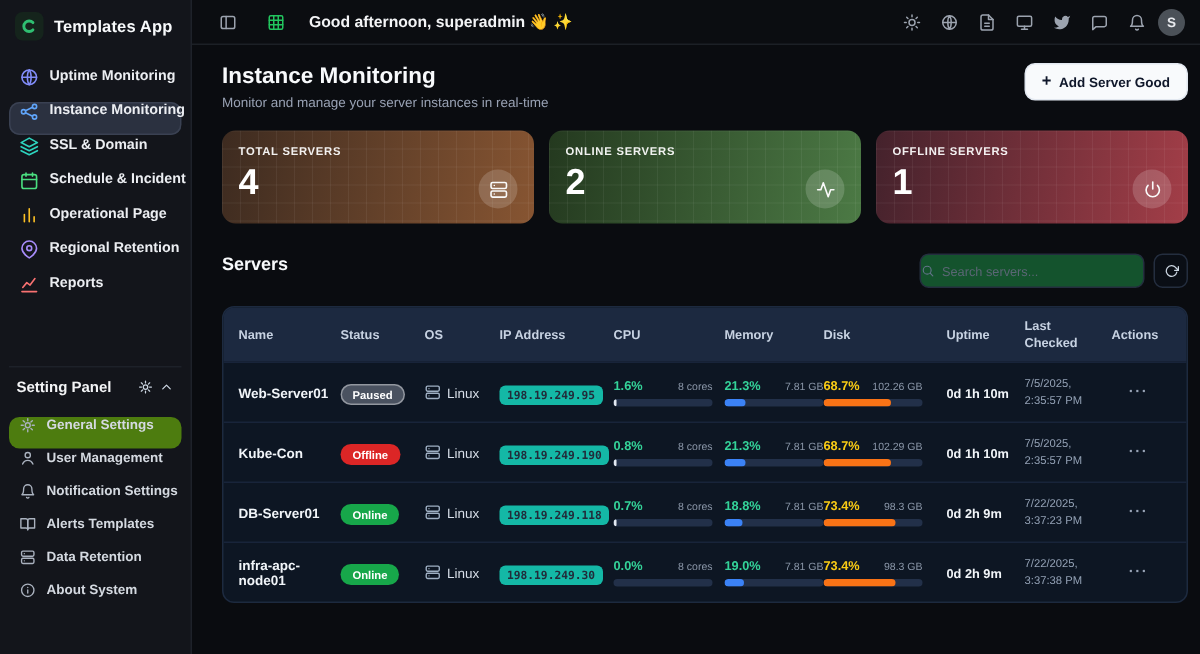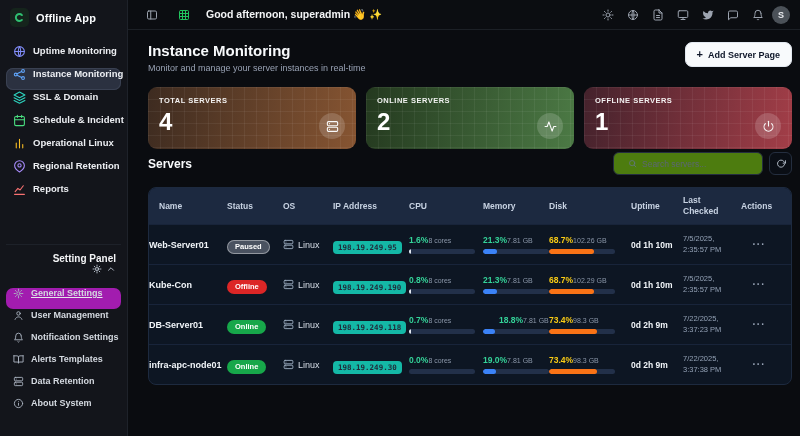--- a/index.html
+++ b/index.html
@@ -30,28 +30,28 @@
     display: flex; align-items: flex-start; gap: 7px;
     height: 22px; padding: 0 7px; margin-bottom: 1px; border-radius: 7px; cursor: pointer;
   }
   .nav-item.active { background: #2b3140; box-shadow: inset 0 0 0 1px #3a4152; }
   .nav-icon { width: 13px; height: 13px; flex: none; }
   .nav-icon svg { width: 13px; height: 13px; }
   .nav-label { font-size: 9.5px; font-weight: 700; color: #eceef2; white-space: nowrap; }
 
   .settings-header {
     margin-top: 38px; padding: 8px 5px 6px 5px;
-    display: flex; align-items: flex-end; border-top: 1px solid #1d2129; flex-direction: column;
+    display: flex; align-items: flex-start; border-top: 1px solid #1d2129;
   }
   .settings-header-label { font-size: 10px; font-weight: 700; color: #f3f4f6; }
   .settings-header-icons { margin-left: auto; display: flex; gap: 4px; align-items: center; color: #cbd5e1; }
   .settings-header-icons span svg { width: 10px; height: 10px; }
 
   .settings .nav-item { height: 21px; }
-  .settings .nav-item.active { background: #a21caf; box-shadow: none; text-decoration: underline; }
+  .settings .nav-item.active { background: #4d7c0f; box-shadow: none; }
   .settings .nav-icon, .settings .nav-icon svg { width: 11px; height: 11px; color: #aab2bf; }
   .settings .nav-label { font-size: 9px; font-weight: 600; color: #d4d9e0; }
 
   
   .main { flex: 1; display: flex; flex-direction: column; min-width: 0; }
 
   .topbar {
     height: 30px; flex: none; background: #0b0d11; border-bottom: 1px solid #1c2026;
     display: flex; align-items: center; padding: 0 10px 0 14px;
   }
@@ -97,26 +97,26 @@
   .stat-label { font-size: 7.5px; font-weight: 700; letter-spacing: .5px; color: rgba(255,255,255,.93); position: relative; z-index: 1; }
   .stat-value { font-size: 24px; font-weight: 800; color: #ffffff; margin-top: 3px; position: relative; z-index: 1; }
   .stat-icon {
     position: absolute; right: 11px; bottom: 10px; width: 26px; height: 26px; border-radius: 50%;
     background: rgba(255,255,255,0.17); color: #fafafa; z-index: 1;
     display: flex; align-items: center; justify-content: center;
   }
   .stat-icon svg { width: 13px; height: 13px; }
 
   
-  .servers-header { display: flex; align-items: center; margin-top: 3px; }
+  .servers-header { display: flex; margin-top: 20px; }
   .servers-title { font-size: 12px; font-weight: 800; color: #f8fafc; }
   .search-box {
-    margin-left: auto; width: 150px; height: 23px; background: #4d7c0f;
+    margin-left: auto; width: 150px; height: 23px; background: #14532d;
     border: 1px solid #242e3f; border-radius: 6px;
-    display: flex; align-items: center; gap: 5px; padding: 0 14px; color: #64748b;
+    display: flex; align-items: center; gap: 5px; padding: 0 0; color: #64748b;
   }
   .search-box svg { width: 9px; height: 9px; flex: none; }
   .search-box input {
     background: transparent; border: none; outline: none; width: 100%;
     font-family: "Liberation Sans", sans-serif; font-size: 8.5px; color: #cbd5e1;
   }
   .search-box input::placeholder { color: #5b6675; }
   .refresh-btn {
     width: 23px; height: 23px; margin-left: 6px; background: #0a0e15;
     border: 1px solid #242e3f; border-radius: 6px; color: #cbd5e1; cursor: pointer;
@@ -126,21 +126,21 @@
 
   
   .table {
     margin-top: 12px; border: 1px solid #1d2a3f; border-radius: 8px;
     overflow: hidden; background: #0d1623;
   }
   .thead { display: flex; align-items: center; height: 36px; background: #1c2940; }
   .th { font-size: 8.5px; font-weight: 700; color: #c7d2e2; padding-right: 4px; line-height: 1.25; }
   .trow { display: flex; align-items: center; height: 40px; border-top: 1px solid #18243a; cursor: pointer; }
   .td { padding-right: 4px; }
-  .c0 { width: 78px; }
+  .c0 { width: 78px; padding-left: 10px; }
   .c1 { width: 56px; }
   .c2 { width: 50px; }
   .c3 { width: 76px; }
   .c4 { width: 74px; }
   .c5 { width: 66px; }
   .c6 { width: 82px; }
   .c7 { width: 52px; }
   .c8 { width: 58px; }
   .c9 { width: 40px; }
   .th.c0 { padding-left: 10px; }
@@ -153,21 +153,21 @@
   .badge.badge-paused { box-shadow: inset 0 0 0 1px rgba(255,255,255,.4); }
   .os { display: flex; align-items: center; gap: 4px; font-size: 9px; color: #d7dee8; }
   .os-icon { color: #9fb0c4; }
   .os-icon svg { width: 11px; height: 11px; }
   .ip {
     display: inline-block; font-family: "DejaVu Sans Mono", monospace;
     font-size: 7.5px; font-weight: 700; color: #212b3a; background: #14b8a6;
     padding: 2px 5px; border-radius: 4px; white-space: nowrap;
   }
   .metric { width: 66px; }
-  .metric .line { display: flex; justify-content: flex-start; align-items: baseline; }
+  .metric .line { display: flex; justify-content: space-between; align-items: baseline; }
   .metric .pct { font-size: 8.5px; font-weight: 700; }
   .metric .detail { font-size: 7px; color: #8a96a8; white-space: nowrap; }
   .metric .bar { margin-top: 4px; height: 4.5px; background: #223049; border-radius: 3px; overflow: hidden; }
   .metric .fill { height: 100%; border-radius: 3px; }
   .uptime { font-size: 8.5px; font-weight: 700; color: #f1f5f9; white-space: nowrap; }
   .last { font-size: 7.5px; color: #93a1b5; line-height: 1.35; display: flex; flex-direction: column; }
   .actions { display: flex; justify-content: center; }
   .dots {
     background: none; border: none; color: #98a4b6; cursor: pointer;
     font-size: 10px; font-weight: 700; letter-spacing: 1px; line-height: 1;
@@ -176,21 +176,21 @@
 </head>
 <body>
 
 <aside class="sidebar">
   <div class="logo-row">
     <span class="logo-box" style="color: rgb(47, 191, 113);">
         <svg viewBox="0 0 24 24" fill="none" stroke="currentColor" stroke-width="3.6" stroke-linecap="round">
           <path d="M16.5 7.5A6.5 6.5 0 1 0 16.5 16.5"></path>
         </svg>
       </span>
-    <span class="app-title">Offline App</span>
+    <span class="app-title">Templates App</span>
   </div>
 
   <nav class="nav">
   <div class="nav-item">
     <span class="nav-icon" style="color: rgb(129, 140, 248);">
           <svg viewBox="0 0 24 24" fill="none" stroke="currentColor" stroke-width="2" stroke-linecap="round" stroke-linejoin="round">
             <circle cx="12" cy="12" r="9"></circle>
             <path d="M3 12h18M12 3c3 3.5 3 14.5 0 18M12 3c-3 3.5-3 14.5 0 18"></path>
           </svg>
         </span>
@@ -229,21 +229,21 @@
         </span>
     <span class="nav-label">Schedule &amp; Incident</span>
   </div>
 
   <div class="nav-item">
     <span class="nav-icon" style="color: rgb(251, 191, 36);">
           <svg viewBox="0 0 24 24" fill="none" stroke="currentColor" stroke-width="2" stroke-linecap="round" stroke-linejoin="round">
             <path d="M6 20V11M12 20V4M18 20v-6"></path>
           </svg>
         </span>
-    <span class="nav-label">Operational Linux</span>
+    <span class="nav-label">Operational Page</span>
   </div>
 
   <div class="nav-item">
     <span class="nav-icon" style="color: rgb(167, 139, 250);">
           <svg viewBox="0 0 24 24" fill="none" stroke="currentColor" stroke-width="2" stroke-linecap="round" stroke-linejoin="round">
             <path d="M21 10.3c0 6.7-9 11.7-9 11.7s-9-5-9-11.7a9 9 0 0 1 18 0z"></path>
             <circle cx="12" cy="10" r="3"></circle>
           </svg>
         </span>
     <span class="nav-label">Regional Retention</span>
@@ -406,21 +406,21 @@
 
   <div class="content">
 
     <div class="page-header">
       <div>
         <div class="page-title">Instance Monitoring</div>
         <div class="page-subtitle">Monitor and manage your server instances in real-time</div>
       </div>
       <button class="add-btn">
         <span class="add-plus">+</span>
-        <span>Add Server Page</span>
+        <span>Add Server Good</span>
       </button>
     </div>
 
     <div class="stats-row" id="stats-row">
   <div class="stat-card" style="background: linear-gradient(100deg, rgb(61, 43, 32), rgb(135, 85, 50));">
     <div class="stat-label">TOTAL SERVERS</div>
     <div class="stat-value">4</div>
     <div class="stat-icon">
             <svg viewBox="0 0 24 24" fill="none" stroke="currentColor" stroke-width="2" stroke-linecap="round" stroke-linejoin="round">
               <rect x="2.5" y="3" width="19" height="7.5" rx="2"></rect>
@@ -629,21 +629,21 @@
                   <span class="detail">8 cores</span>
                 </div>
         <div class="bar">
                   <div class="fill" style="width: 2px; background: rgb(226, 232, 240);"></div>
                 </div>
       </div>
     </div>
     <div class="td c5">
       <div class="metric">
         <div class="line">
-                  <span class="pct" style="color: rgb(52, 211, 153); margin-left: 16px;">18.8%</span>
+                  <span class="pct" style="color: rgb(52, 211, 153);">18.8%</span>
                   <span class="detail">7.81 GB</span>
                 </div>
         <div class="bar">
                   <div class="fill" style="width: 18.8%; background: rgb(59, 130, 246);"></div>
                 </div>
       </div>
     </div>
     <div class="td c6">
       <div class="metric">
         <div class="line">

